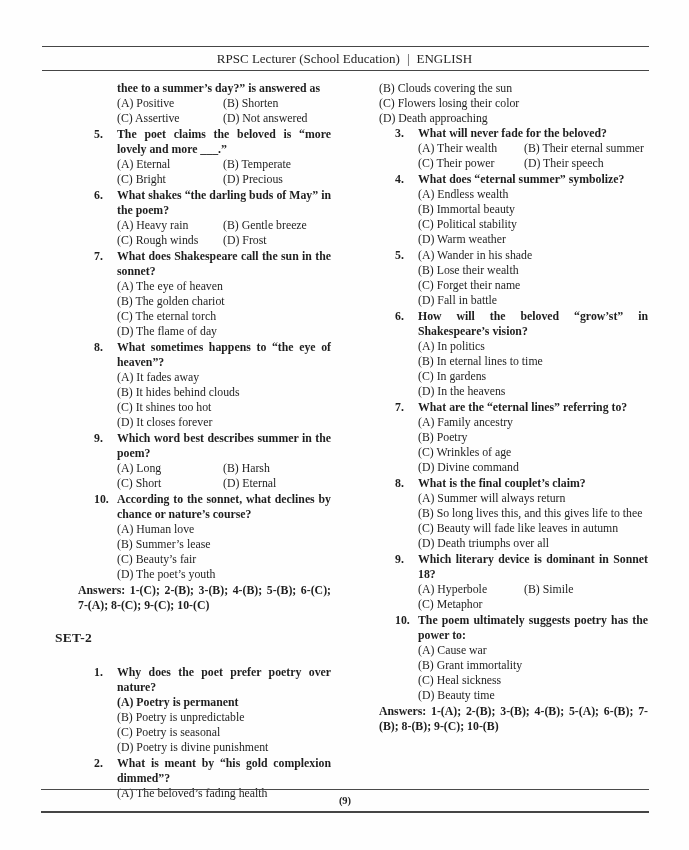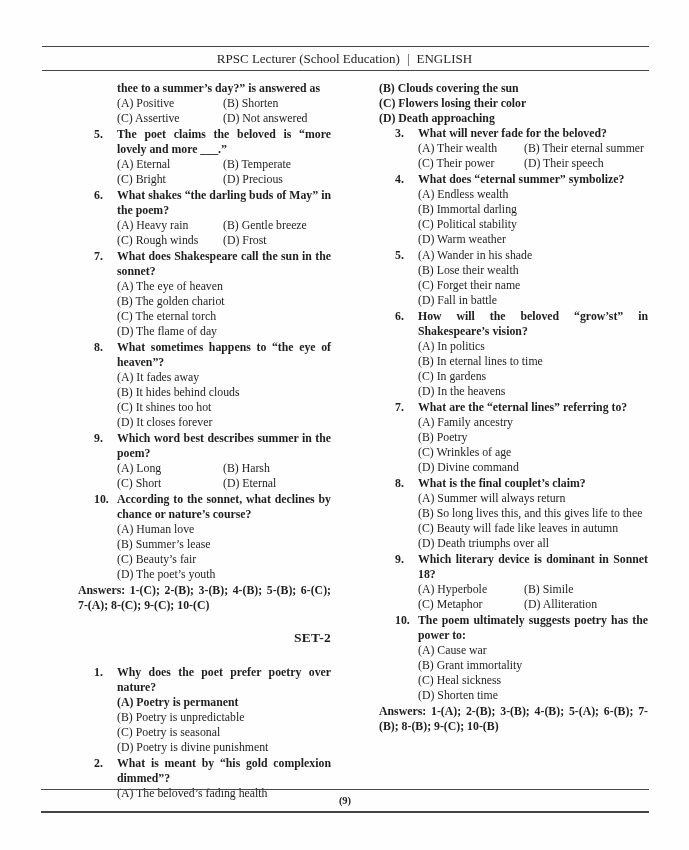--- a/index.html
+++ b/index.html
@@ -14,25 +14,25 @@
   .header-text .sep{margin:0 7px;color:#3a3a3a;}
   .content{display:flex;margin:10px 41px 0 55px;font-size:11.8px;line-height:15px;}
   .col-left{width:276px;flex:none;}
   .col-gap{width:25px;flex:none;}
   .col-right{flex:1;min-width:0;}
   .q{display:flex;align-items:flex-start;margin-bottom:1px;margin-left:39px;}
   .q-num{flex:none;width:23px;font-weight:700;}
   .q-body{flex:1;min-width:0;}
   .q-text{font-weight:700;text-align:justify;}
   .opts-grid{display:grid;grid-template-columns:106px 1fr;}
-  .opts-list.indent{margin-left:23px;font-weight:bold;}
+  .opts-list.indent{margin-left:23px;}
   .opt{line-height:15px;}
   .opt.bold{font-weight:700;}
   .answers{font-weight:700;margin-left:23px;text-align:justify;margin-bottom:1px;}
-  .set-heading{font-weight:700;font-size:13.5px;letter-spacing:.3px;text-align:right;margin:17px 0 20px;}
+  .set-heading{font-weight:700;font-size:13.5px;letter-spacing:.3px;text-align:left;margin:17px 0 20px;}
   .footer{position:absolute;left:41px;right:40px;top:789px;}
   .rule-f{border-top:1.4px solid #4a4a4a;height:0;}
   .pnum{height:21px;line-height:21px;text-align:center;font-weight:700;font-size:10.5px;}
   .rule-b{border-top:2px solid #454545;height:0;}
 </style>
 </head>
 <body>
 
 <div class="page">
 
@@ -170,21 +170,21 @@
               <div class="opt">(D) Their speech</div>
             </div>
           </div>
         </div>
         <div class="q">
           <span class="q-num">4.</span>
           <div class="q-body">
             <div class="q-text">What does “eternal summer” symbolize?</div>
             <div class="opts-list">
               <div class="opt">(A) Endless wealth</div>
-              <div class="opt">(B) Immortal darling</div>
+              <div class="opt">(B) Immortal beauty</div>
               <div class="opt">(C) Political stability</div>
               <div class="opt">(D) Warm weather</div>
             </div>
           </div>
         </div>
         <div class="q">
           <span class="q-num">5.</span>
           <div class="q-body">
             <div class="opts-list">
               <div class="opt">(A) Wander in his shade</div>
@@ -231,33 +231,32 @@
           </div>
         </div>
         <div class="q">
           <span class="q-num">9.</span>
           <div class="q-body">
             <div class="q-text">Which literary device is dominant in Sonnet 18?</div>
             <div class="opts-grid">
               <div class="opt">(A) Hyperbole</div>
               <div class="opt">(B) Simile</div>
               <div class="opt">(C) Metaphor</div>
-              <div class="opt">(D) Alliteration</div>
             </div>
           </div>
         </div>
         <div class="q">
           <span class="q-num">10.</span>
           <div class="q-body">
             <div class="q-text">The poem ultimately suggests poetry has the power to:</div>
             <div class="opts-list">
               <div class="opt">(A) Cause war</div>
               <div class="opt">(B) Grant immortality</div>
               <div class="opt">(C) Heal sickness</div>
-              <div class="opt">(D) Shorten time</div>
+              <div class="opt">(D) Beauty time</div>
             </div>
           </div>
         </div>
         <div class="answers">Answers: 1-(A); 2-(B); 3-(B); 4-(B); 5-(A); 6-(B); 7-(B); 8-(B); 9-(C); 10-(B)</div>
       </div>
   </div>
 
   <div class="footer">
     <div class="rule-f"></div>
     <div class="pnum">(9)</div>

